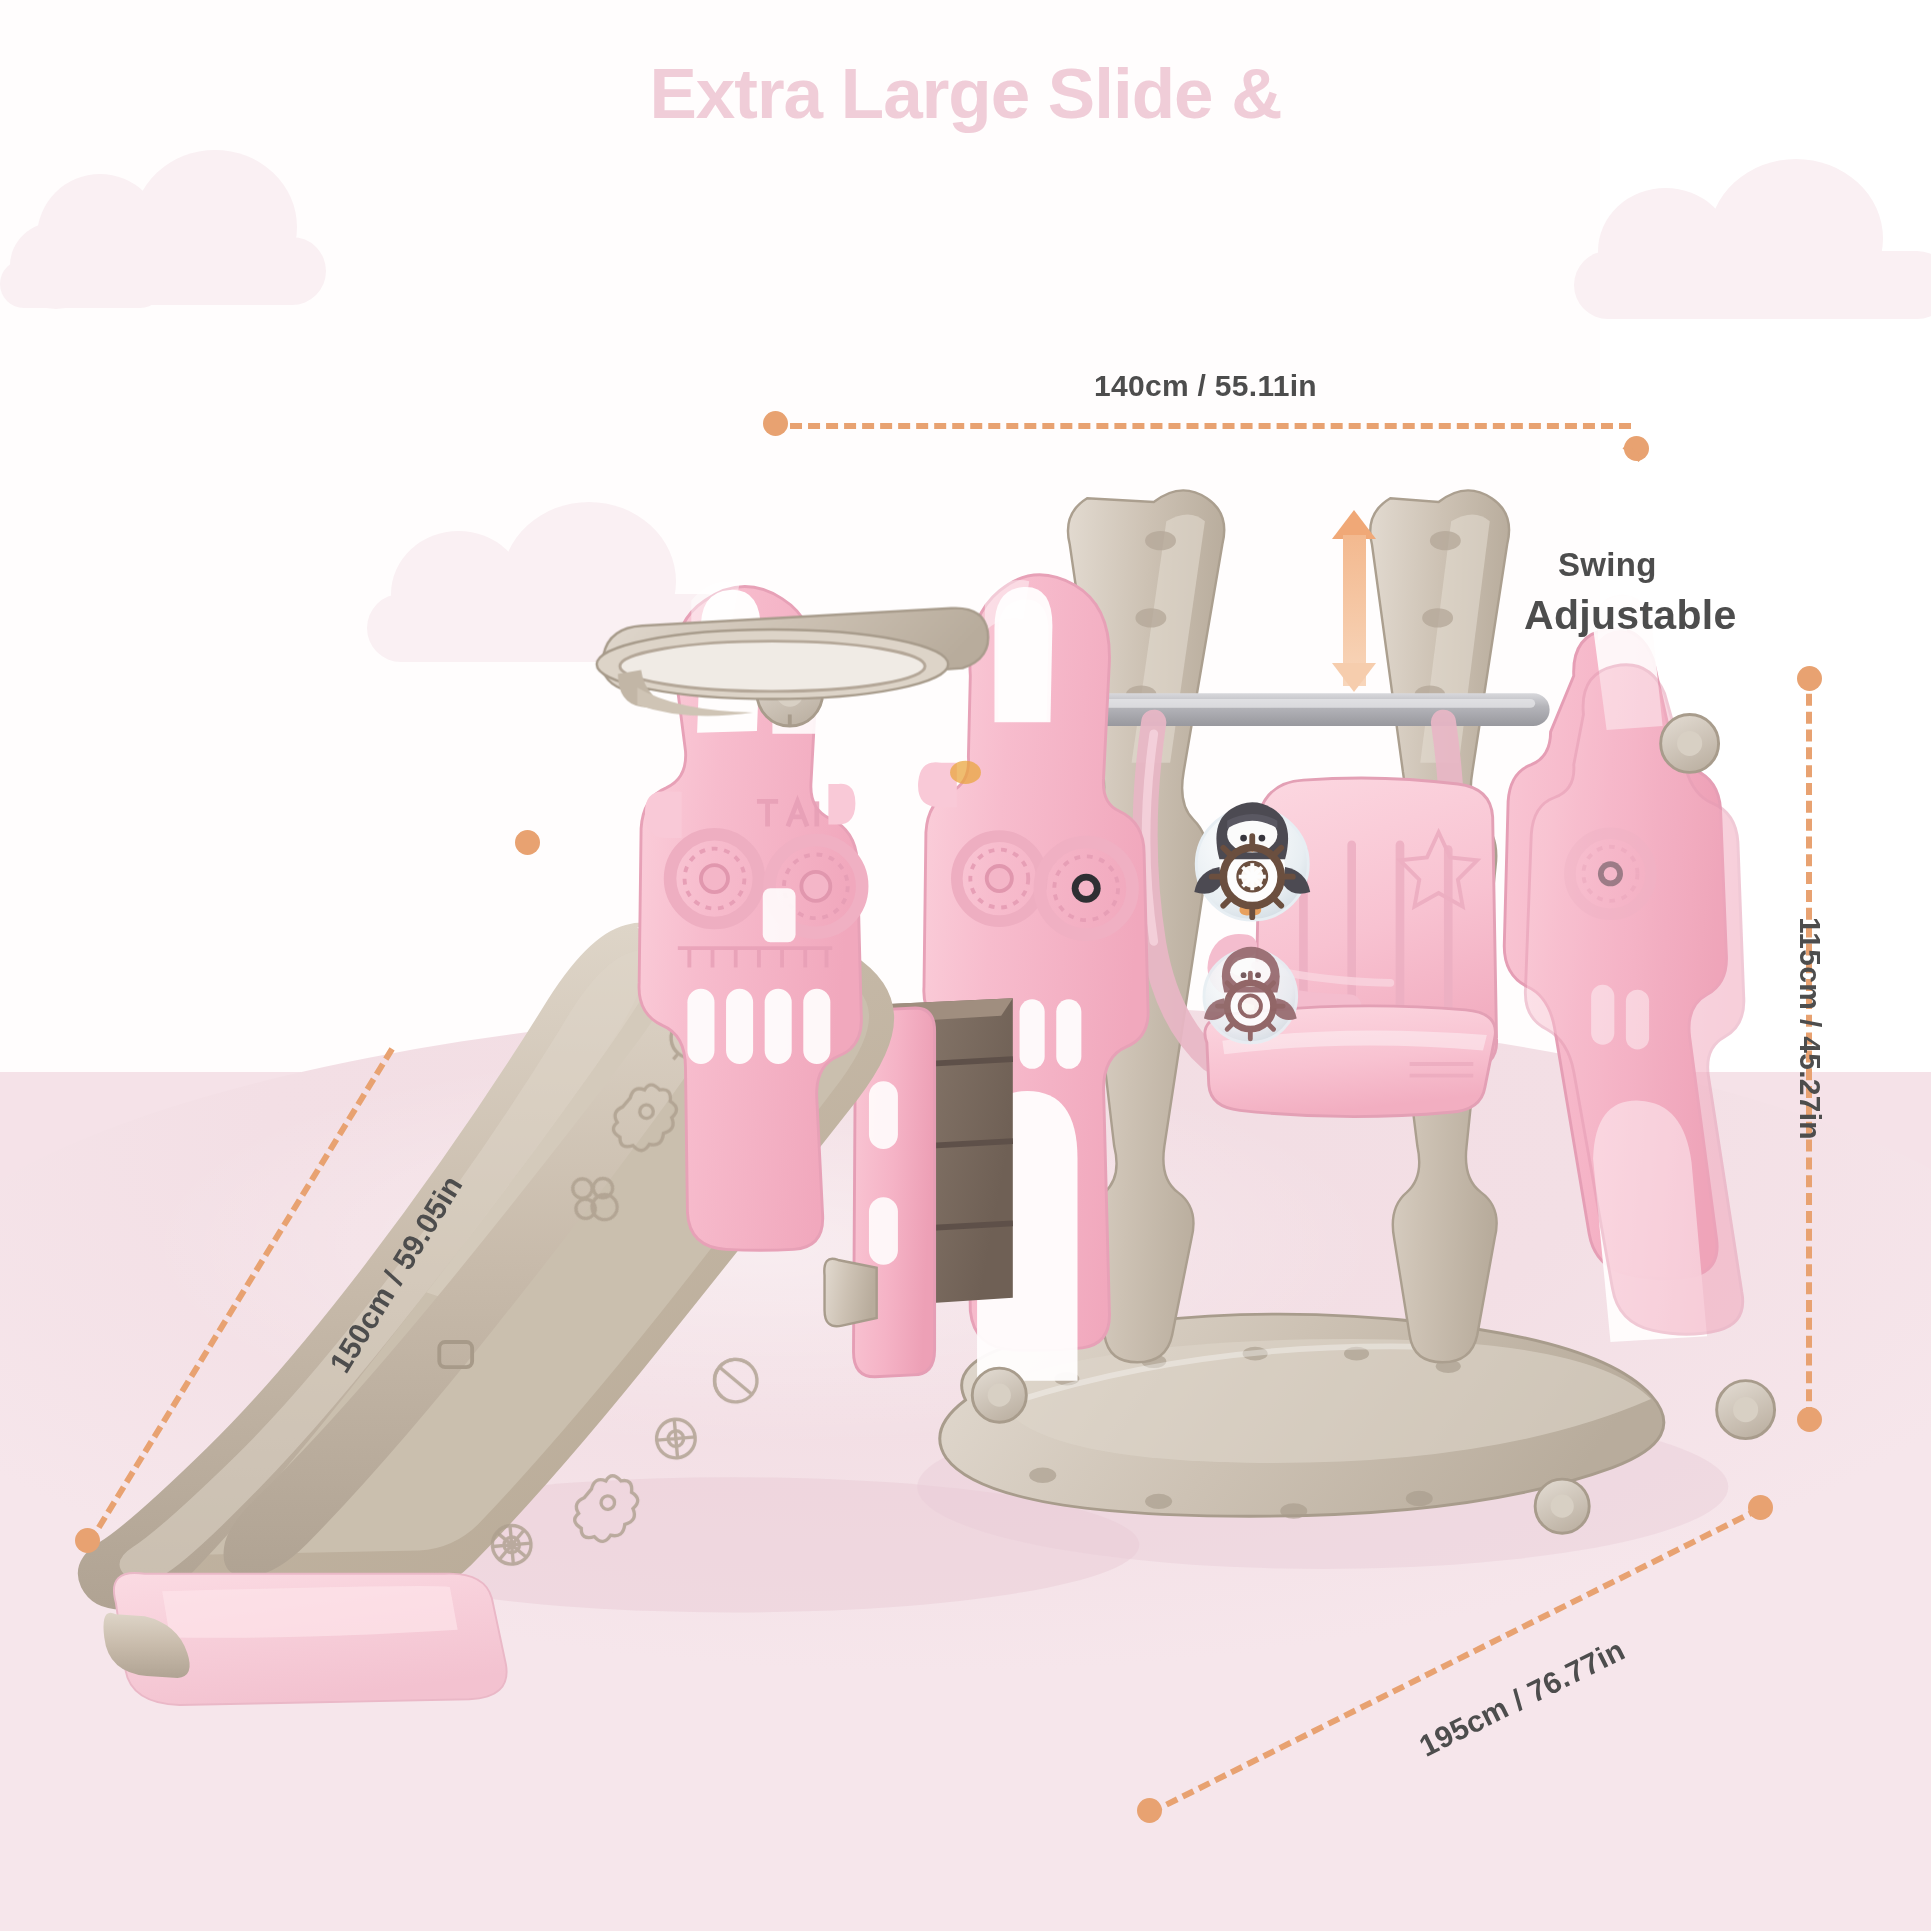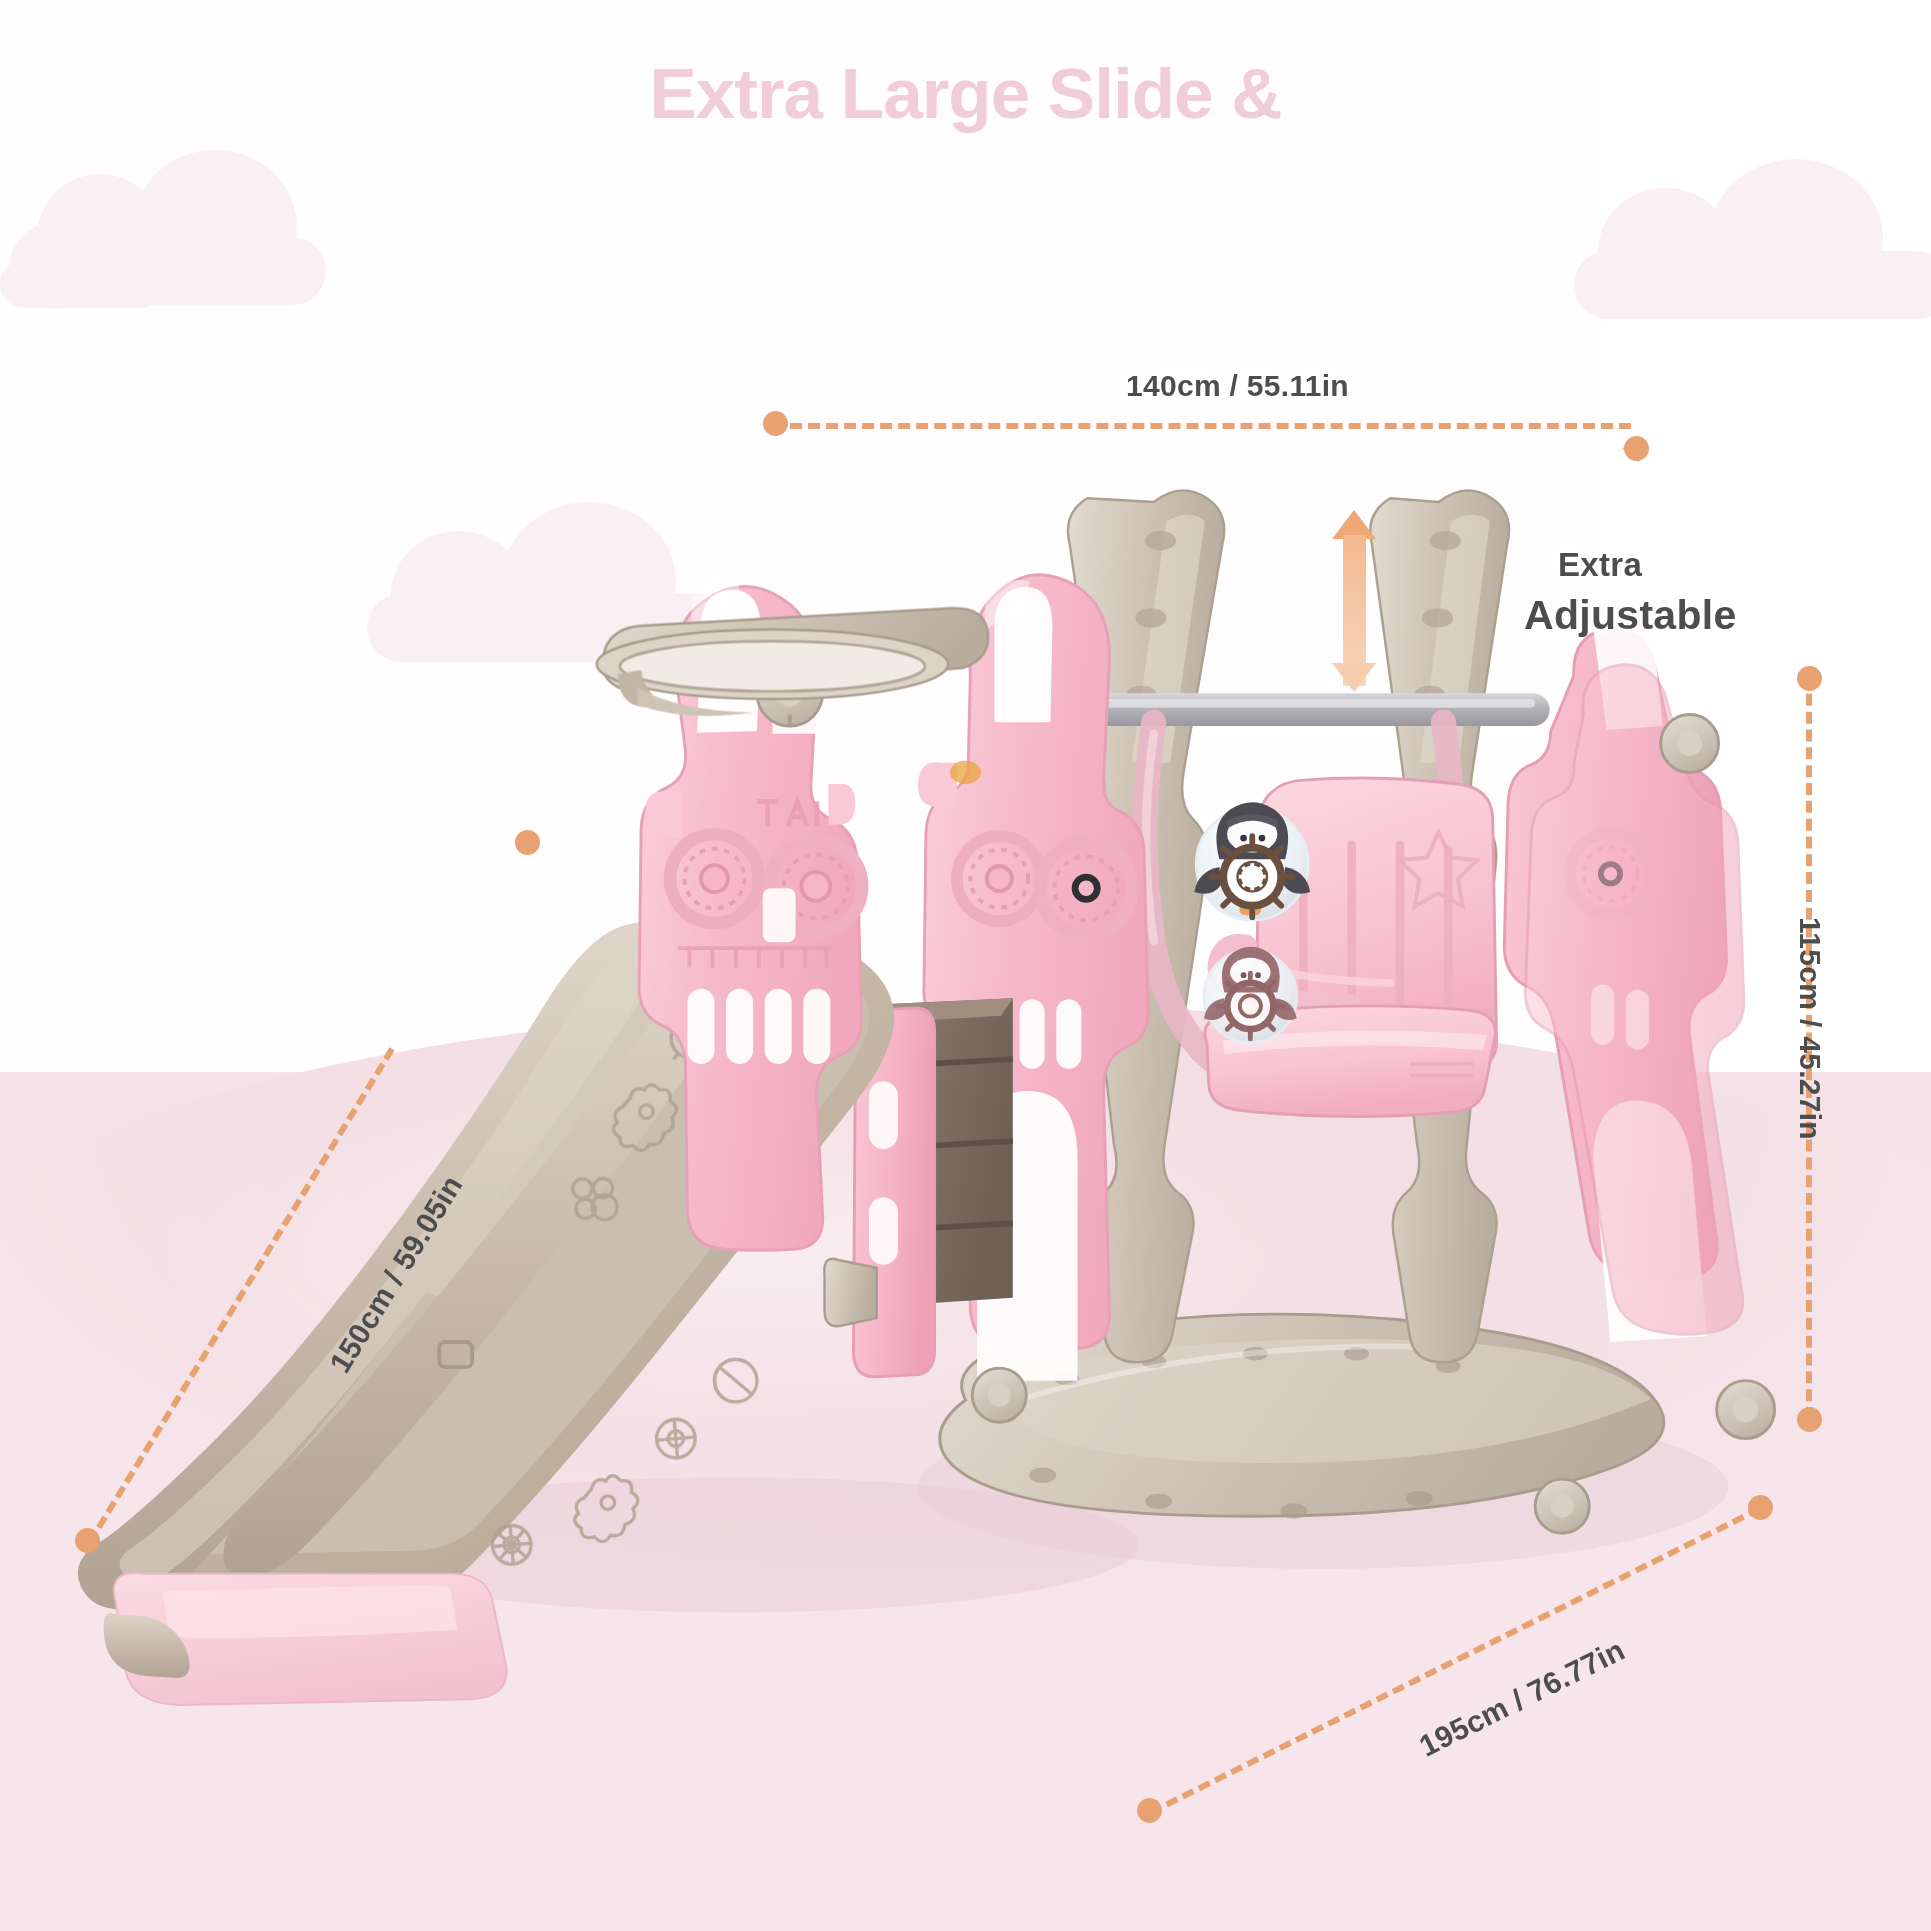--- a/index.html
+++ b/index.html
@@ -573,30 +573,30 @@
       <path d="M660 712 q40 24 120 26 q-70 10 -120 -8 Z" fill="#cfc4b5"></path>
     </g>
 
   </svg>
 
   <div>
     <div class="dash-h" style="left:772px; top:423px; width:859px;"></div>
     <div class="dot" style="left:763px; top:411px;"></div>
     <div class="dot" style="left:1624px; top:436px;"></div>
     <div class="dash-h" style="left:1622px; top:450px; width:21px; transform:rotate(40deg);"></div>
-    <div class="dim-label" style="left:1126px; top:369px;">140cm / 55.11in</div>
+    <div class="dim-label" style="left:1094px; top:369px;">140cm / 55.11in</div>
   </div>
 
   <div>
     <div class="ha-arrow" style="left:1332px; top:510px; height:183px;">
       <div class="ha-up"></div>
       <div class="ha-shaft"></div>
       <div class="ha-dn"></div>
     </div>
-    <div class="dim-label" style="left:1558px; top:546px; font-size:33px;">Extra</div>
+    <div class="dim-label" style="left:1558px; top:546px; font-size:33px;">Swing</div>
     <div class="dim-label" style="left:1524px; top:592px; font-size:41px;">Adjustable</div>
   </div>
 
   <div>
     <div class="dash-v" style="left:1806px; top:676px; height:743px;"></div>
     <div class="dot" style="left:1797px; top:666px;"></div>
     <div class="dot" style="left:1797px; top:1407px;"></div>
     <div class="dim-label" style="left:1827px; top:917px; transform:rotate(90deg); transform-origin:0 0;">115cm / 45.27in</div>
   </div>
 

